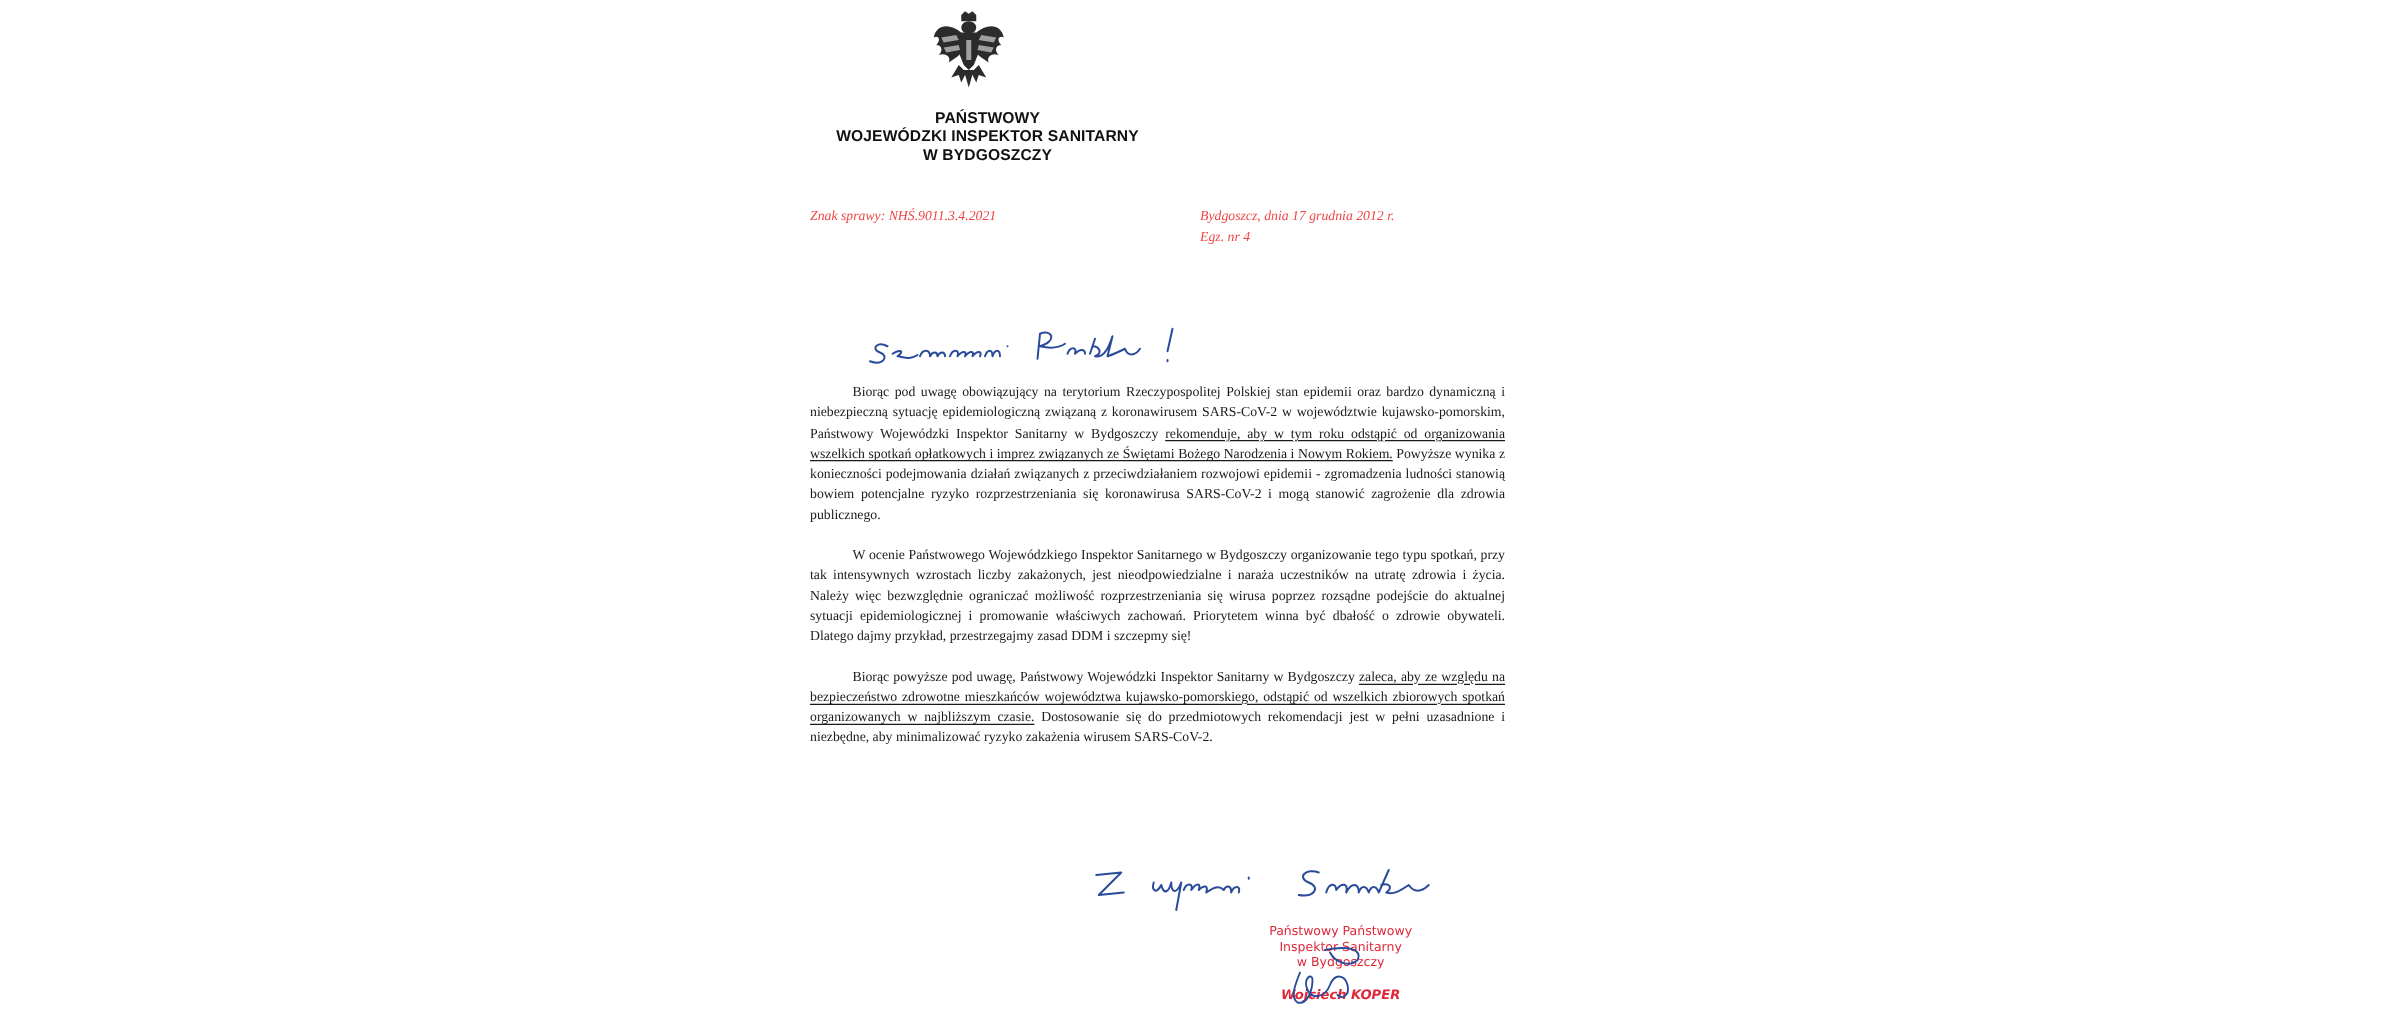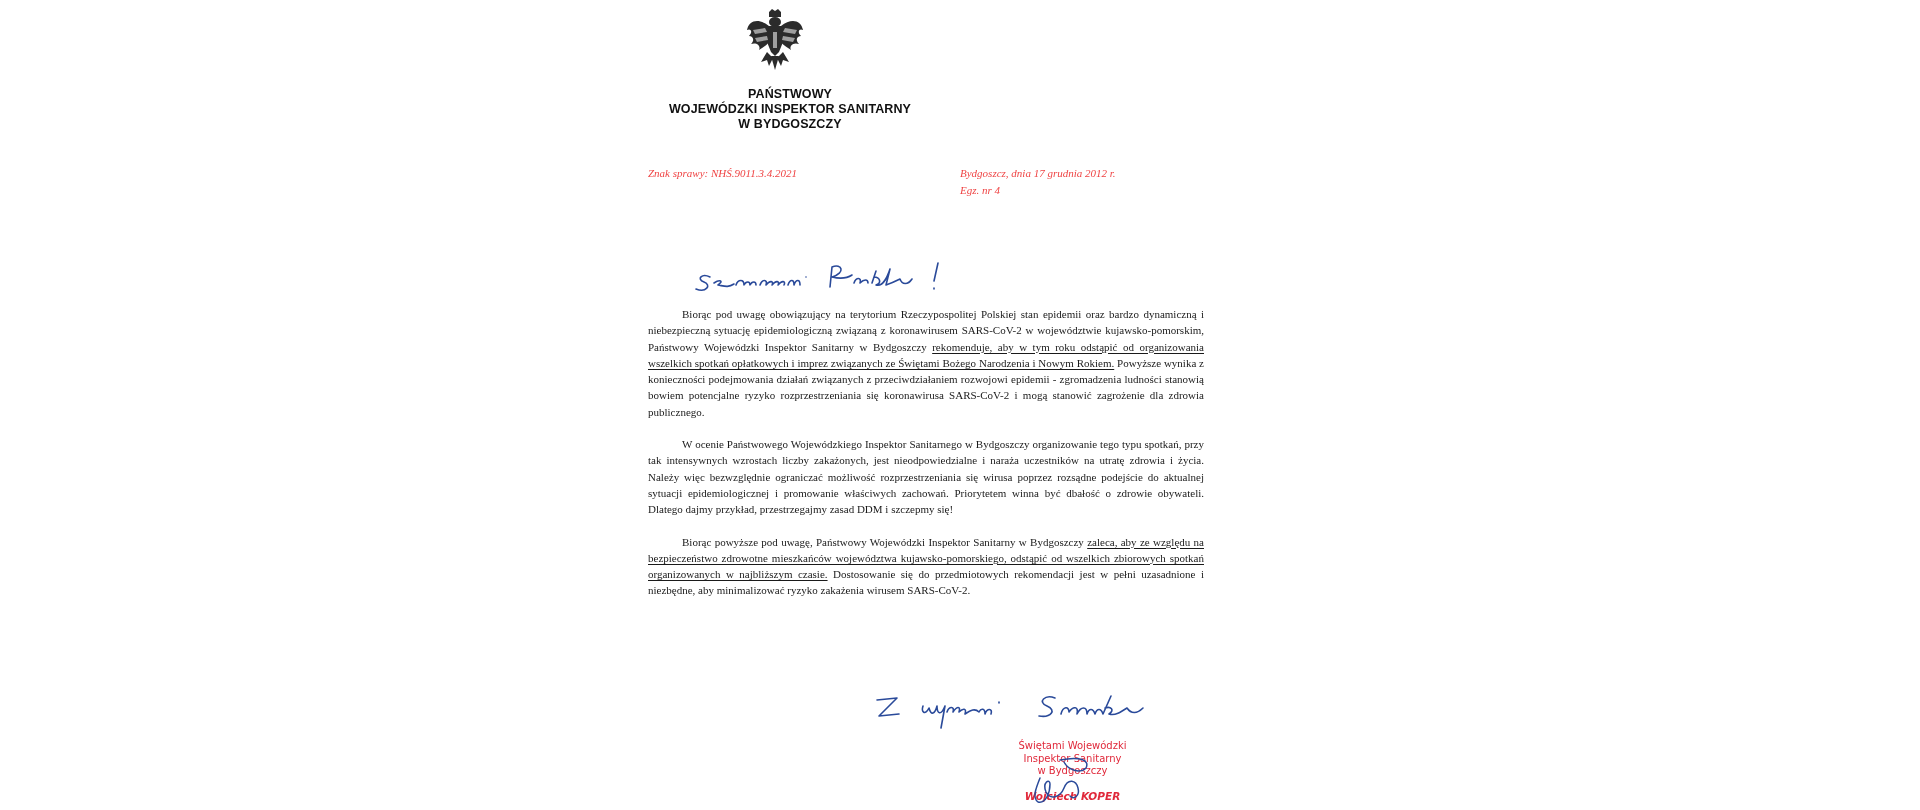--- a/index.html
+++ b/index.html
@@ -96,21 +96,21 @@
     <svg width="330" height="42" viewBox="0 0 330 42" fill="none" stroke="#2a4a9a" stroke-width="1.6" stroke-linecap="round" stroke-linejoin="round">
       <path d="M2 12 L22 10 L4 28 L24 26"></path>
       <path d="M48 18 C46 24 50 28 54 20 C56 28 60 26 62 18 C62 26 66 28 70 18 L66 40"></path>
       <path d="M72 24 C74 18 80 18 78 24 C82 18 86 18 84 24 C88 20 92 20 90 26 C96 22 100 20 104 24 C106 20 110 20 110 26 C112 20 118 20 116 26 M124 14 L124 15"></path>
       <path d="M180 10 C170 6 162 14 172 18 C182 22 176 30 164 28"></path>
       <path d="M186 26 C188 18 194 18 194 24 C198 18 204 18 202 26 C206 18 212 18 212 26 C214 20 218 20 220 26 C222 20 226 20 228 26 L236 8 M230 20 C236 18 240 22 234 26 C240 28 246 24 252 20 C256 26 262 26 268 20"></path>
     </svg>
   </div>
 
   <div class="stamp">
-    <div>Świętami Wojewódzki</div>
+    <div>Państwowy Państwowy</div>
     <div>Inspektor Sanitarny</div>
     <div>w Bydgoszczy</div>
     <div class="nm">Wojciech KOPER</div>
     <svg width="90" height="62" viewBox="0 0 90 62" fill="none" stroke="#2a4a9a" stroke-width="1.5" stroke-linecap="round" stroke-linejoin="round">
       <path d="M20 30 C16 40 12 50 18 54 C26 56 30 44 30 36 C30 30 22 34 26 44 C30 52 40 50 44 40 C48 30 56 32 58 40 C60 48 54 52 50 48"></path>
       <path d="M40 12 C60 8 70 12 66 20 C60 26 48 22 44 14"></path>
     </svg>
   </div>
 
 </div>

